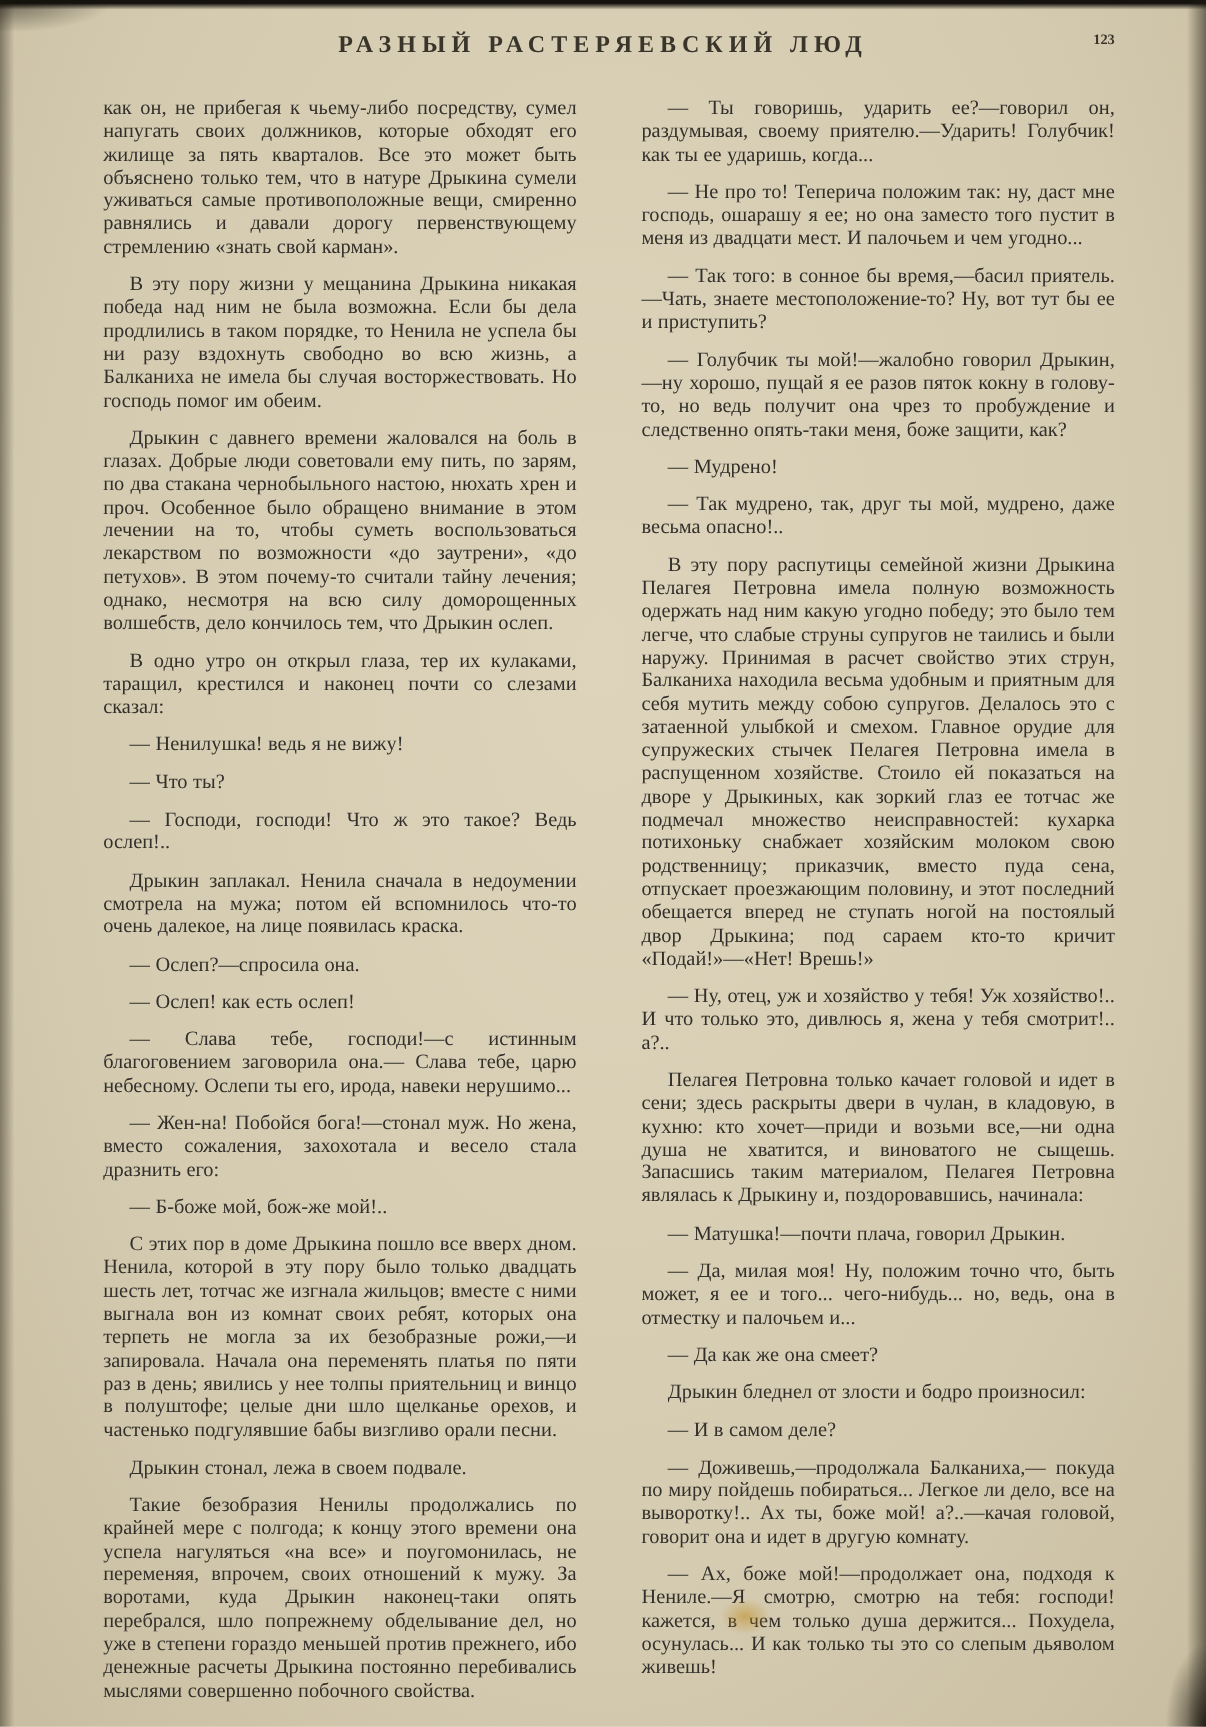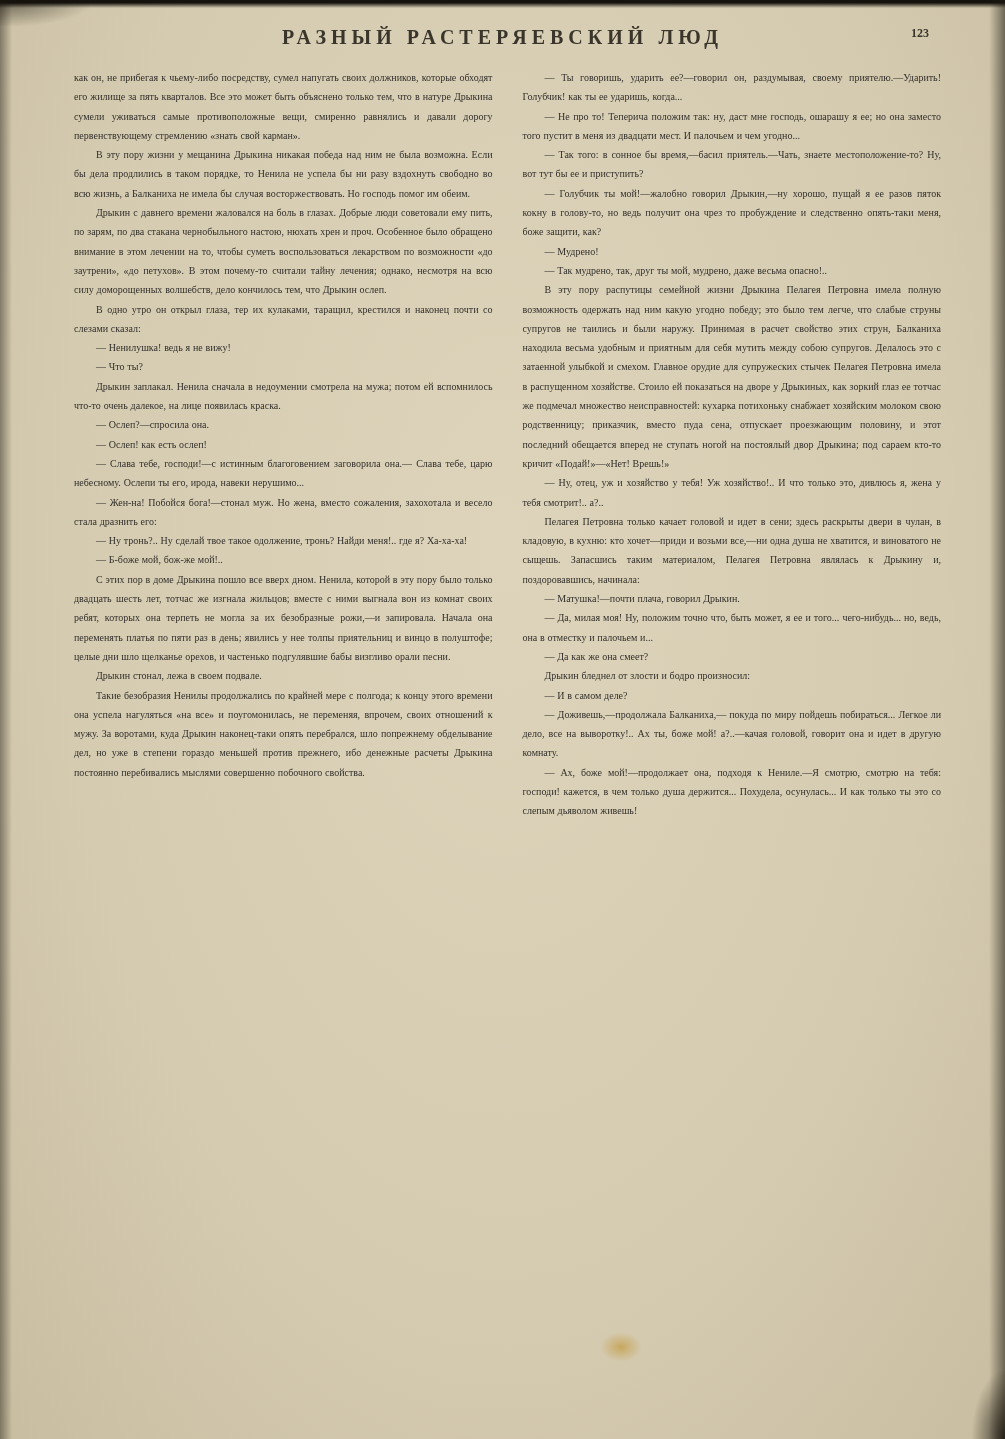--- a/index.html
+++ b/index.html
@@ -29,22 +29,22 @@
     font-weight:bold;font-size:20px;letter-spacing:5px;color:#3a352b;
   }
   .page-number{position:absolute;right:16px;top:0;font-weight:bold;font-size:12px;color:#3a352b;}
 
   .columns{
     display:flex;gap:30px;
     margin:12px 64px 0 74px;
   }
   .column{flex:1 1 0;min-width:0;}
   .para{
-    margin:0;
-    font-size:10px;line-height:19.3px;
+    margin:12px;
+    font-size:17px;line-height:19.3px;
     text-align:justify;text-indent:22px;
     hyphens:auto;-webkit-hyphens:auto;
     word-spacing:0.3px;
   }
   .column-left .para:first-child{text-indent:0;}
 </style>
 </head>
 <body>
 
 <div class="edge-top"></div>
@@ -59,26 +59,26 @@
 </div>
 
 <div class="columns">
   <div class="column column-left">
       <p class="para">как он, не прибегая к чьему-либо посредству, сумел напугать своих должников, которые обходят его жилище за пять кварталов. Все это может быть объяснено только тем, что в натуре Дрыкина сумели уживаться самые противоположные вещи, смиренно равнялись и давали дорогу первенствующему стремлению «знать свой карман».</p>
       <p class="para">В эту пору жизни у мещанина Дрыкина никакая победа над ним не была возможна. Если бы дела продлились в таком порядке, то Ненила не успела бы ни разу вздохнуть свободно во всю жизнь, а Балканиха не имела бы случая восторжествовать. Но господь помог им обеим.</p>
       <p class="para">Дрыкин с давнего времени жаловался на боль в глазах. Добрые люди советовали ему пить, по зарям, по два стакана чернобыльного настою, нюхать хрен и проч. Особенное было обращено внимание в этом лечении на то, чтобы суметь воспользоваться лекарством по возможности «до заутрени», «до петухов». В этом почему-то считали тайну лечения; однако, несмотря на всю силу доморощенных волшебств, дело кончилось тем, что Дрыкин ослеп.</p>
       <p class="para">В одно утро он открыл глаза, тер их кулаками, таращил, крестился и наконец почти со слезами сказал:</p>
       <p class="para dialogue">— Ненилушка! ведь я не вижу!</p>
       <p class="para dialogue">— Что ты?</p>
+      <p class="para dialogue">— Господи, господи! Что ж это такое? Ведь ослеп!..</p>
       <p class="para">Дрыкин заплакал. Ненила сначала в недоумении смотрела на мужа; потом ей вспомнилось что-то очень далекое, на лице появилась краска.</p>
       <p class="para dialogue">— Ослеп?—спросила она.</p>
       <p class="para dialogue">— Ослеп! как есть ослеп!</p>
       <p class="para dialogue">— Слава тебе, господи!—с истинным благоговением заговорила она.— Слава тебе, царю небесному. Ослепи ты его, ирода, навеки нерушимо...</p>
       <p class="para dialogue">— Жен-на! Побойся бога!—стонал муж. Но жена, вместо сожаления, захохотала и весело стала дразнить его:</p>
-      <p class="para dialogue">— Ну тронь?.. Ну сделай твое такое одолжение, тронь? Найди меня!.. где я? Ха-ха-ха!</p>
       <p class="para dialogue">— Б-боже мой, бож-же мой!..</p>
       <p class="para">С этих пор в доме Дрыкина пошло все вверх дном. Ненила, которой в эту пору было только двадцать шесть лет, тотчас же изгнала жильцов; вместе с ними выгнала вон из комнат своих ребят, которых она терпеть не могла за их безобразные рожи,—и запировала. Начала она переменять платья по пяти раз в день; явились у нее толпы приятельниц и винцо в полуштофе; целые дни шло щелканье орехов, и частенько подгулявшие бабы визгливо орали песни.</p>
       <p class="para">Дрыкин стонал, лежа в своем подвале.</p>
       <p class="para">Такие безобразия Ненилы продолжались по крайней мере с полгода; к концу этого времени она успела нагуляться «на все» и поугомонилась, не переменяя, впрочем, своих отношений к мужу. За воротами, куда Дрыкин наконец-таки опять перебрался, шло попрежнему обделывание дел, но уже в степени гораздо меньшей против прежнего, ибо денежные расчеты Дрыкина постоянно перебивались мыслями совершенно побочного свойства.</p>
     </div>
   <div class="column column-right">
       <p class="para dialogue">— Ты говоришь, ударить ее?—говорил он, раздумывая, своему приятелю.—Ударить! Голубчик! как ты ее ударишь, когда...</p>
       <p class="para dialogue">— Не про то! Теперича положим так: ну, даст мне господь, ошарашу я ее; но она заместо того пустит в меня из двадцати мест. И палочьем и чем угодно...</p>
       <p class="para dialogue">— Так того: в сонное бы время,—басил приятель.—Чать, знаете местоположение-то? Ну, вот тут бы ее и приступить?</p>
       <p class="para dialogue">— Голубчик ты мой!—жалобно говорил Дрыкин,—ну хорошо, пущай я ее разов пяток кокну в голову-то, но ведь получит она чрез то пробуждение и следственно опять-таки меня, боже защити, как?</p>

